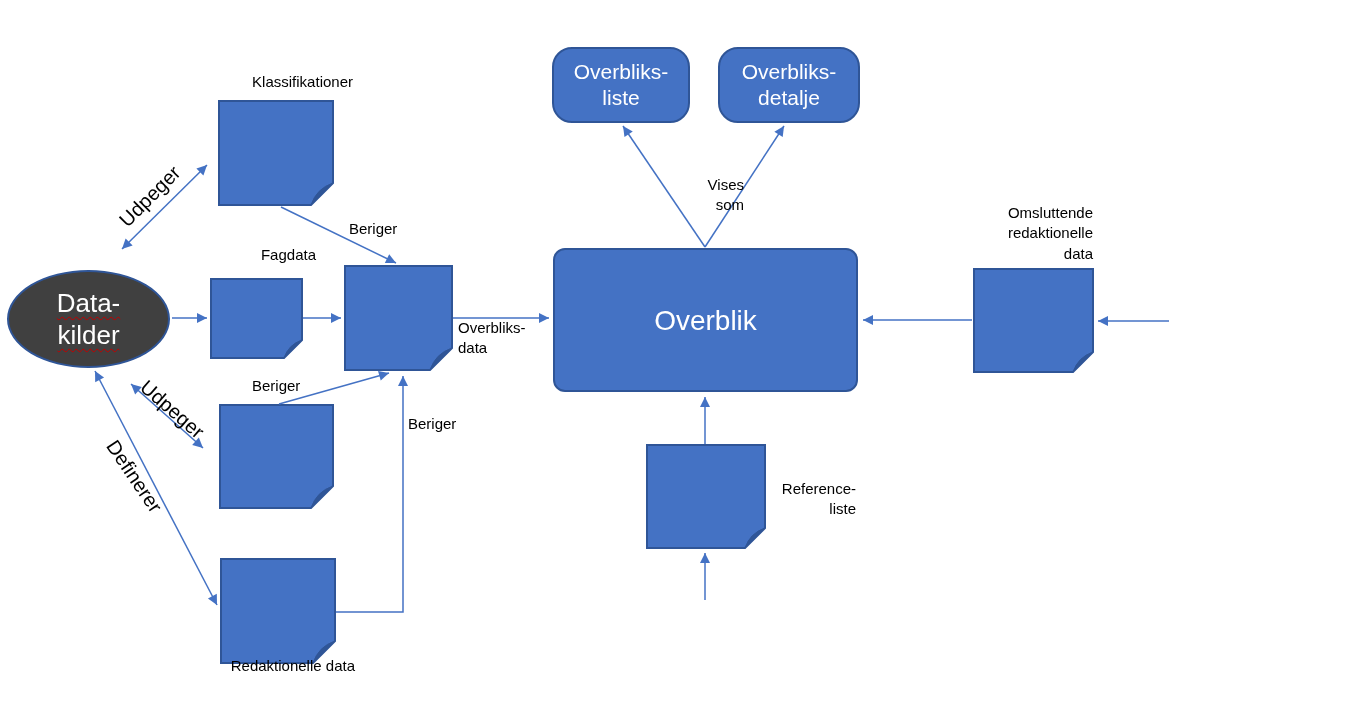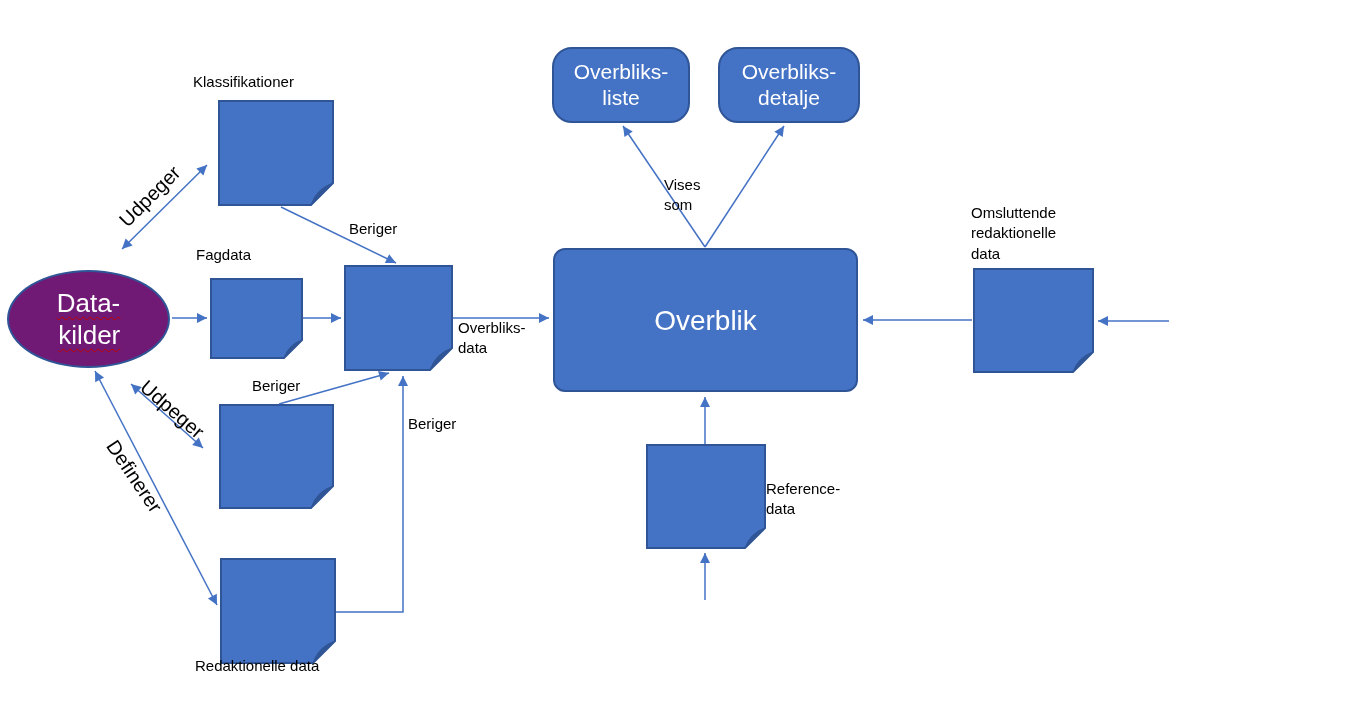--- a/index.html
+++ b/index.html
@@ -8,26 +8,26 @@
     background:#ffffff; overflow:hidden;
     font-family:"Liberation Sans", sans-serif;
   }
   #shapes-layer { position:absolute; left:0; top:0; width:1350px; height:705px; }
 
   .shape {
     position:absolute; display:flex; align-items:center; justify-content:center;
     text-align:center; color:#ffffff; white-space:pre-line; box-sizing:border-box;
     line-height:1.25;
   }
-  .ellipse { border-radius:50%; background:#701a75; border:2.5px solid #2F5597;text-align:right; }
+  .ellipse { border-radius:50%; background:#404040; border:2.5px solid #2F5597; }
   .rrect   { background:#4472C4; border:2.5px solid #2F5597; }
 
   .lbl {
     position:absolute; color:#000000; font-size:15px; line-height:1.35;
-    text-align:left; white-space:pre-line;
+    text-align:right; white-space:pre-line;
   }
   .lbl.left { text-align:left; }
   .rot { font-size:20px; text-align:center; }
 
   .wavy {
     text-decoration-line:underline; text-decoration-style:wavy;
     text-decoration-color:#C00000; text-decoration-thickness:1px;
     text-underline-offset:4px;
   }
 
@@ -107,21 +107,21 @@
 
 
   <div class="lbl" style="left:193px; top:72px; width:160px;">Klassifikationer</div>
 
   <div class="lbl" style="left:196px; top:245px; width:120px;">Fagdata</div>
 
 
   <div class="lbl" style="left:195px; top:656px; width:160px;">Redaktionelle data</div>
 
   <div class="lbl" style="left:766px; top:479px; width:90px;">Reference-
-data</div>
+liste</div>
 
   <div class="lbl" style="left:971px; top:203px; width:122px;">Omsluttende
 redaktionelle
 data</div>
 
   <div class="lbl rot" style="left:100px; top:183px; width:100px; transform:rotate(-45deg);">Udpeger</div>
 
   <div class="lbl rot" style="left:122px; top:396px; width:100px; transform:rotate(41deg);">Udpeger</div>
 
   <div class="lbl rot" style="left:84px; top:463px; width:100px; transform:rotate(56deg);">Definerer</div>

